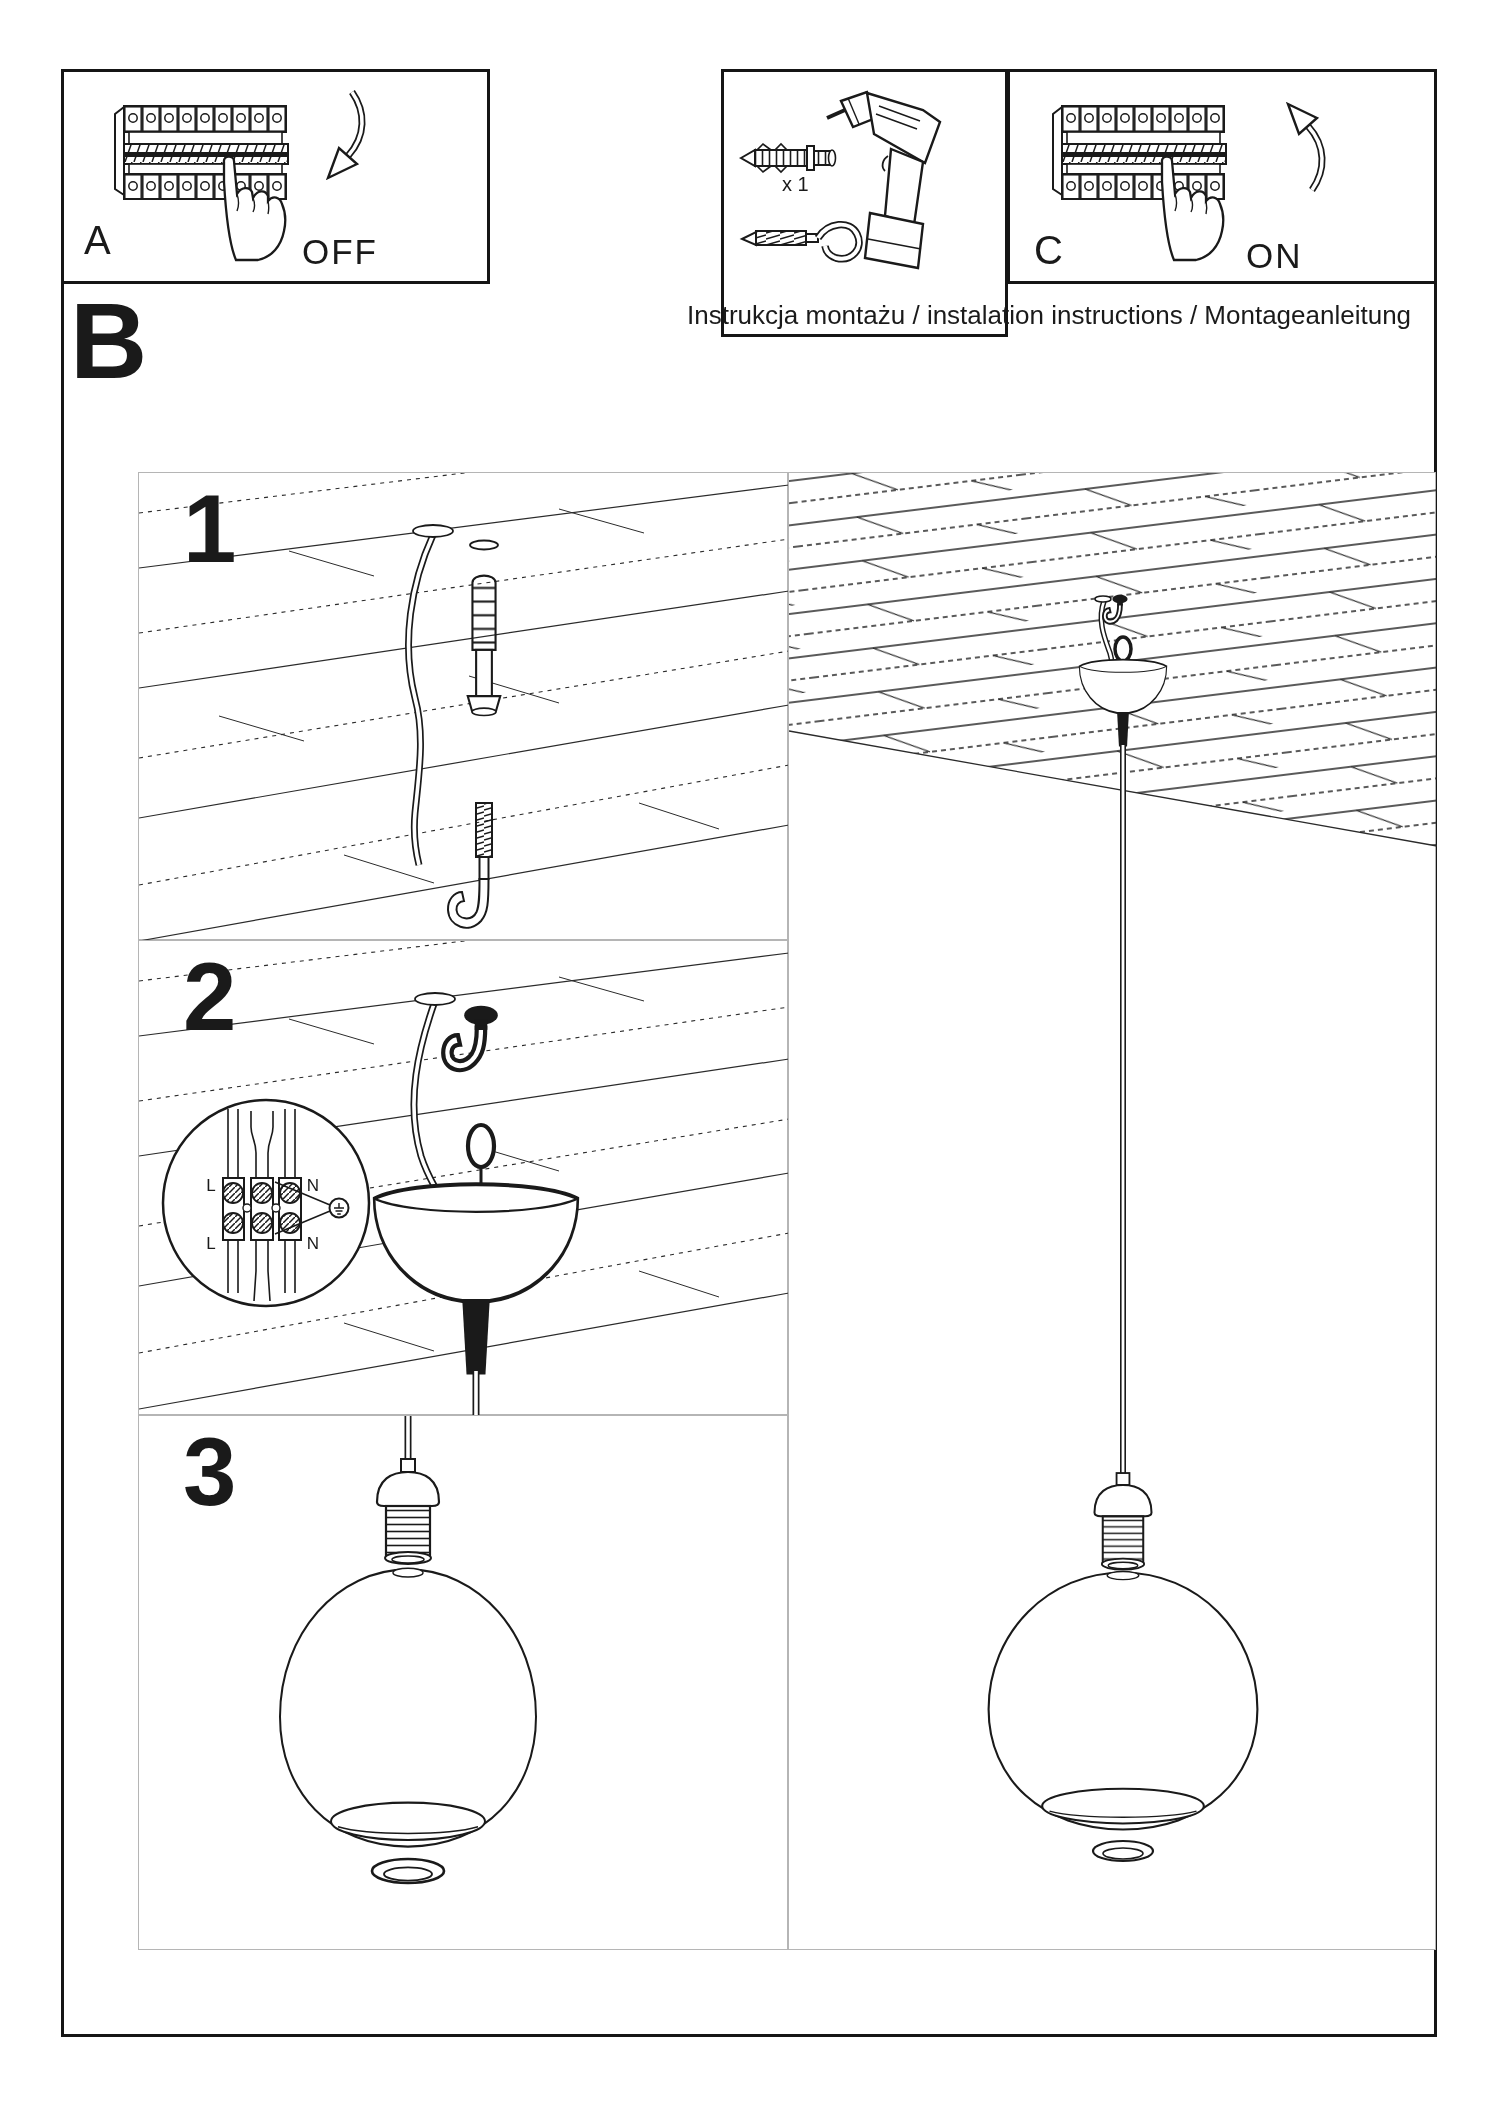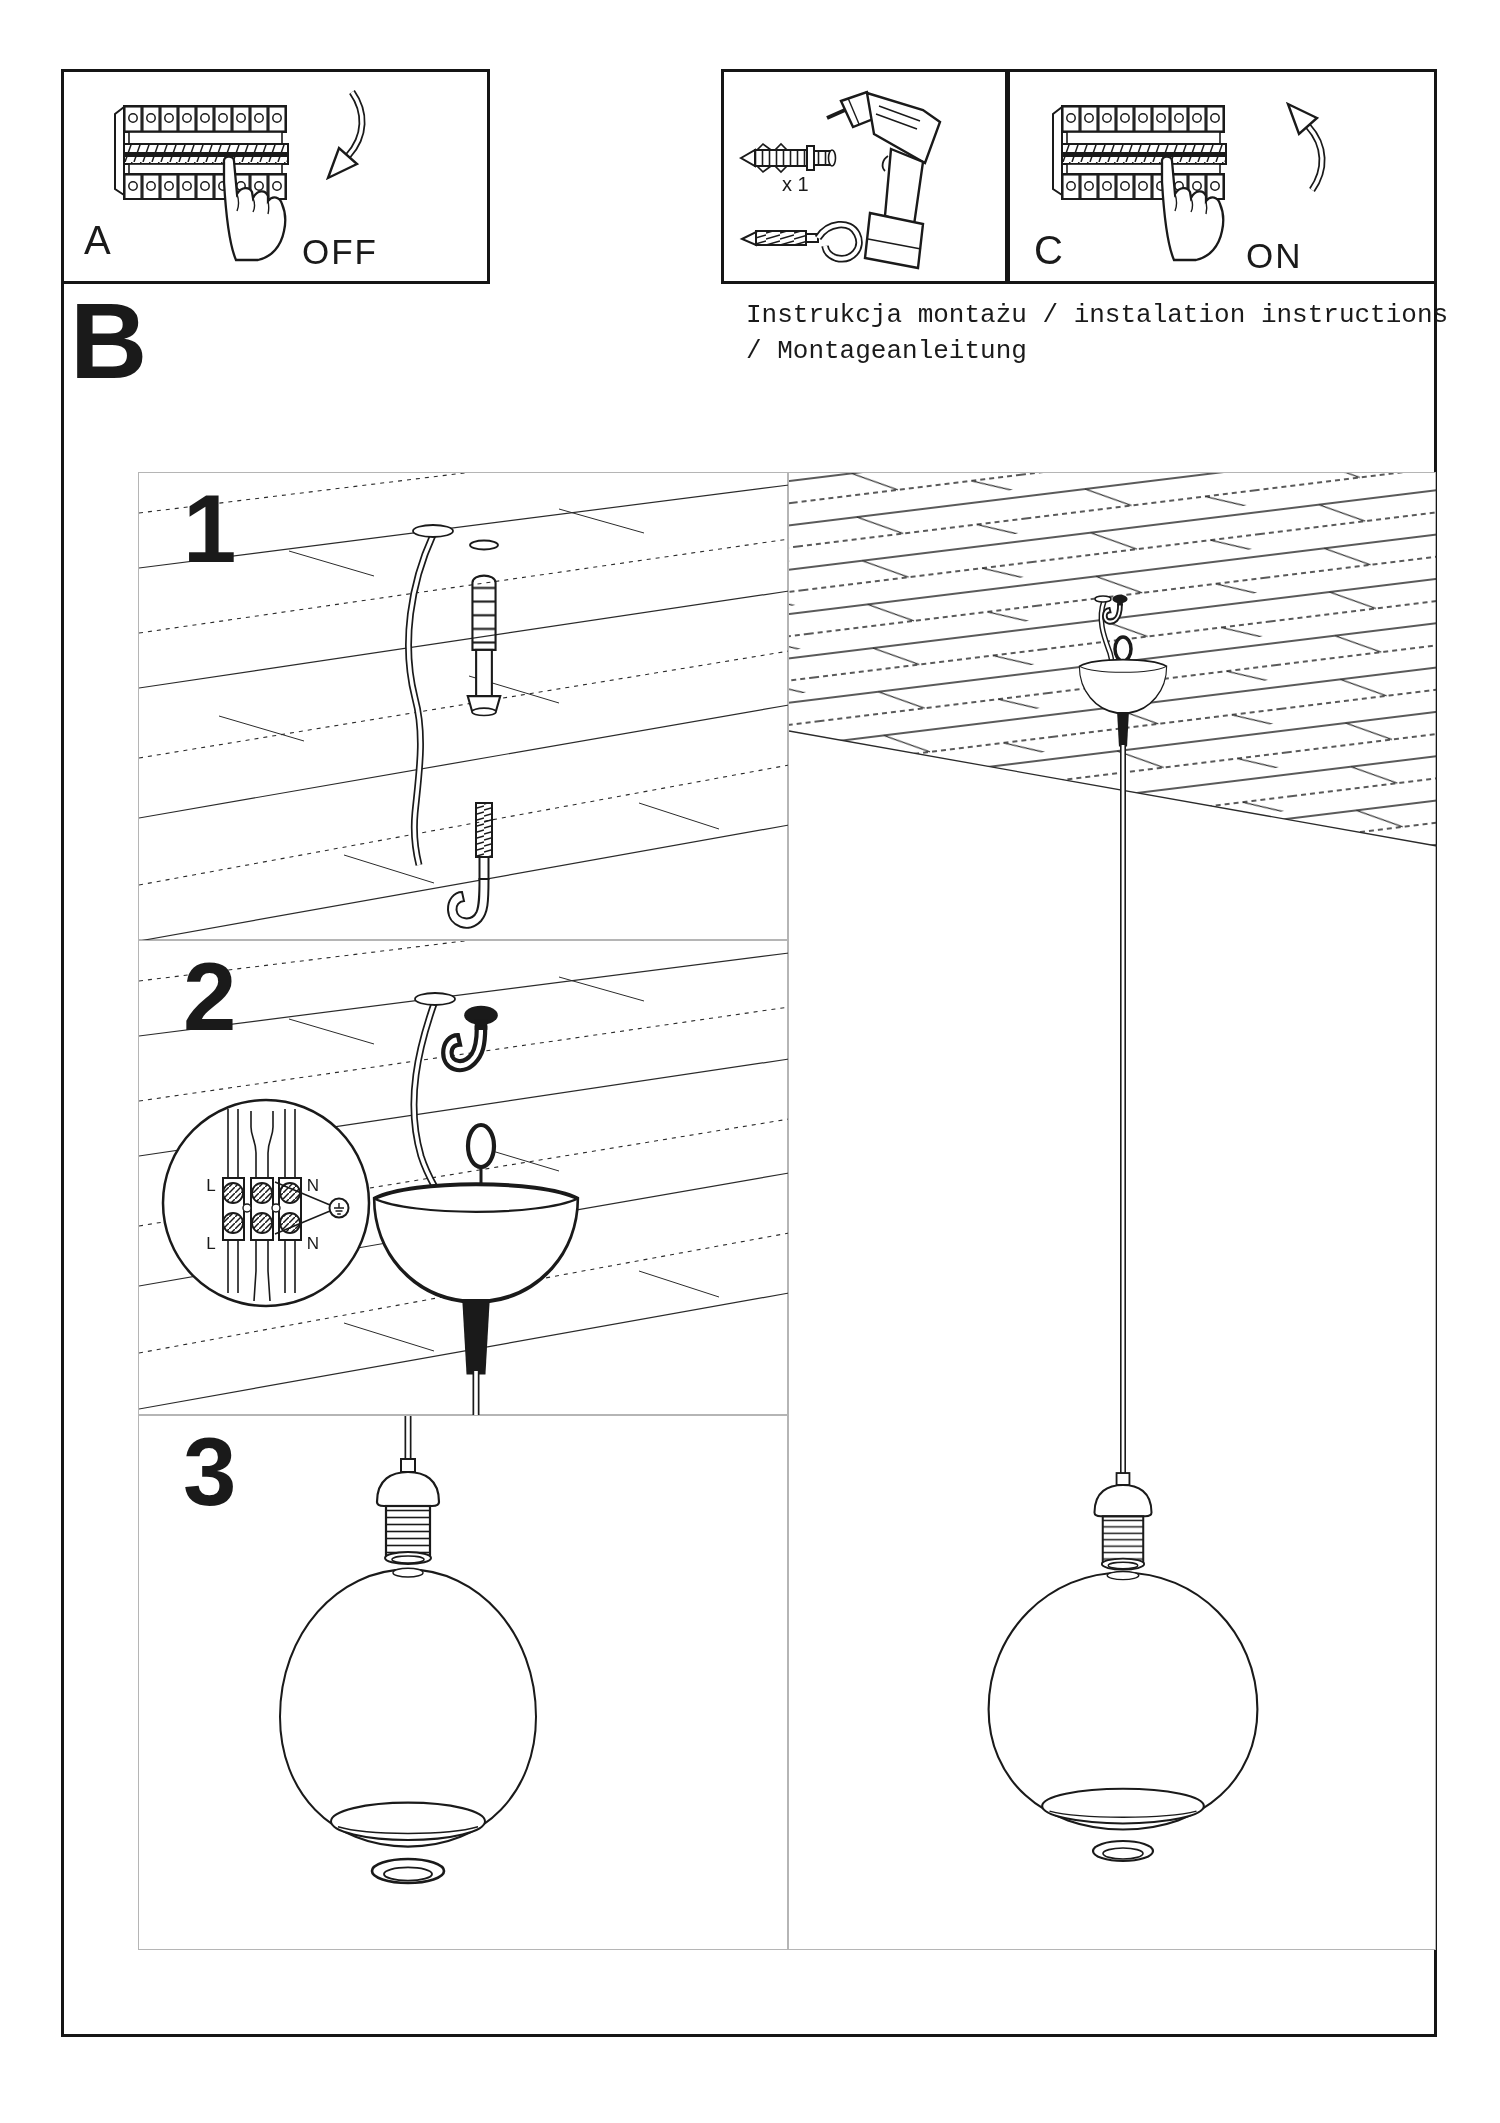--- a/index.html
+++ b/index.html
@@ -161,21 +161,21 @@
   <div class="box" style="left:61px;top:69px;width:429px;height:215px;">
     <svg viewBox="0 0 423 209" width="423" height="209">
       <use href="#breaker" transform="translate(60,30)"></use>
       <use href="#hand" transform="translate(165,84)"></use>
       <use href="#arrowDown" transform="translate(248,18)"></use>
     </svg>
     <div class="lbl corner-label" style="left:20px;top:148px;">A</div>
     <div class="lbl switch-label" style="left:238px;top:132px;">OFF</div>
   </div>
 
-  <div class="box" style="left:721px;top:69px;width:287px;height:215px;">
+  <div class="box" style="left:721px;top:69px;width:287px;height:268px;">
     <svg viewBox="0 0 281 209" width="281" height="209">
       <g fill="#fff" stroke="#1a1a1a" stroke-width="2.4">
         <path d="M103,46 L121,38" fill="none" stroke-width="4"></path>
         <path d="M117,29 L143,20 L154,45 L129,55 Z"></path>
         <path d="M124,26 L135,52" fill="none" stroke-width="1.4"></path>
         <path d="M143,21 L199,38 L216,50 L201,91 L150,62 Z"></path>
         <path d="M155,34 L196,49 M152,42 L193,57" fill="none" stroke-width="1.4"></path>
         <path d="M167,77 L199,90 L190,153 L161,144 Z"></path>
         <path d="M164,84 C158,88 157,95 161,99" fill="none" stroke-width="1.8"></path>
         <path d="M146,141 L199,152 L194,196 L141,186 Z"></path>
@@ -203,21 +203,21 @@
   <div class="box" style="left:1007px;top:69px;width:430px;height:215px;">
     <svg viewBox="0 0 424 209" width="424" height="209">
       <use href="#breaker" transform="translate(52,30)"></use>
       <use href="#hand" transform="translate(157,84)"></use>
       <use href="#arrowUp" transform="translate(262,26)"></use>
     </svg>
     <div class="lbl corner-label" style="left:24px;top:158px;">C</div>
     <div class="lbl switch-label" style="left:236px;top:136px;">ON</div>
   </div>
 
-  <div class="header-text" style="left:746px;top:297px;width:730px;font-family:Liberation Mono, monospace;">
+  <div class="header-text" style="left:687px;top:297px;width:730px;">
     <div>Instrukcja montażu / instalation instructions / Montageanleitung</div>
   </div>
 
   <div class="lbl section-label" style="left:70px;top:288px;">B</div>
 
   <div class="panel" style="left:138px;top:472px;width:650px;height:468px;">
     <svg viewBox="0 0 650 468" width="650" height="468">
       <use href="#persp"></use>
       <path d="M294,62 C272,110 262,170 276,225 C286,262 280,300 276,340 C274,362 277,380 280,392" fill="none" stroke="#1a1a1a" stroke-width="7"></path>
       <path d="M294,62 C272,110 262,170 276,225 C286,262 280,300 276,340 C274,362 277,380 280,392" fill="none" stroke="#fff" stroke-width="3.6"></path>

